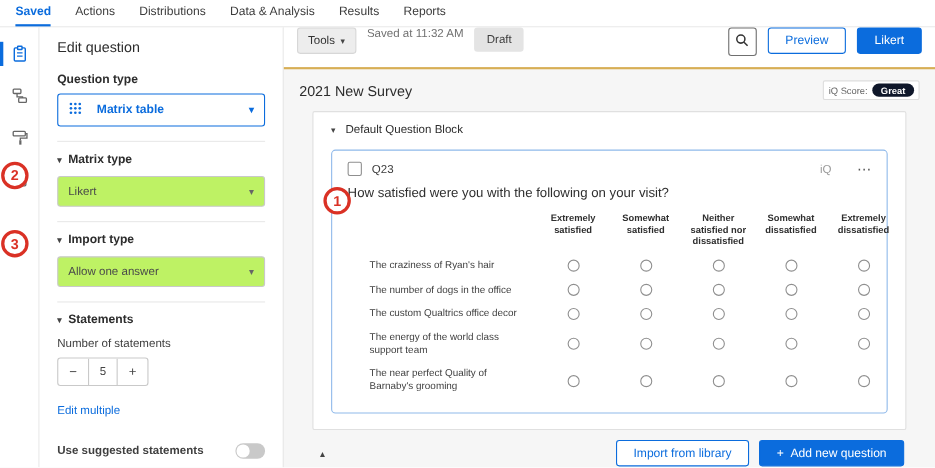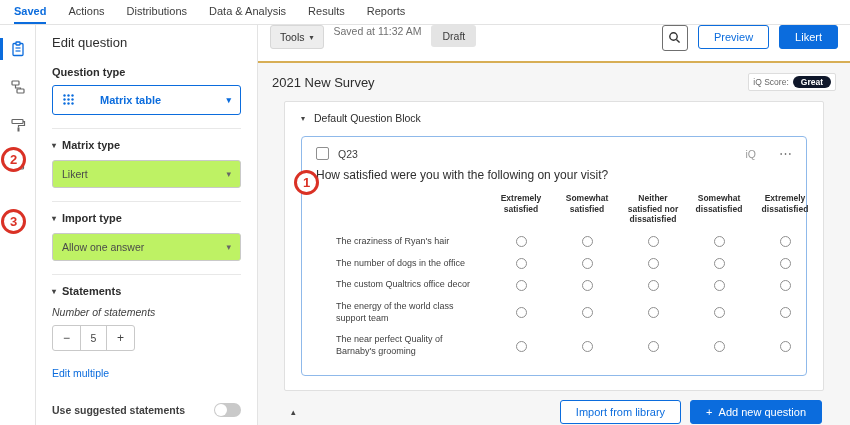--- a/index.html
+++ b/index.html
@@ -15,28 +15,28 @@
 
   
   .rail { width:36px; border-right:1px solid #e3e3e3; background:#fff; display:flex; flex-direction:column; align-items:center; padding-top:8px; gap:6px; }
   .rail-item { width:36px; height:32px; display:flex; align-items:center; justify-content:center; position:relative; cursor:pointer; }
   .rail-item.active::before { content:""; position:absolute; left:0; top:5px; bottom:5px; width:3px; background:#0b6cdd; }
 
   
   .sidebar { width:222px; border-right:1px solid #e3e3e3; background:#fff; padding:10px 16px; overflow:hidden; }
   .panel-title { font-size:13px; color:#2d2d2d; margin-bottom:16px; }
   .field-label { font-weight:bold; font-size:11px; color:#2d2d2d; margin-bottom:7px; }
-  .qtype-select { height:30px; border:1px solid #0b6cdd; border-radius:3px; display:flex; align-items:center; gap:25px; padding:0 9px; color:#0b6cdd; font-size:11px; font-weight:bold; cursor:pointer; background:#fff; }
+  .qtype-select { height:30px; border:1px solid #0b6cdd; border-radius:3px; display:flex; align-items:center; gap:13px; padding:0 9px; color:#0b6cdd; font-size:11px; font-weight:bold; cursor:pointer; background:#fff; }
   .qtype-select .chev { margin-left:auto; font-size:9px; }
   .divider { border-top:1px solid #e8e8e8; margin:13px 0 10px; }
   .section-head { display:flex; align-items:center; gap:6px; font-weight:bold; font-size:11px; color:#2d2d2d; cursor:pointer; }
   .caret { font-size:8px; color:#444; }
   .select { height:28px; border:1px solid #c9c9c9; border-radius:3px; display:flex; align-items:center; padding:0 9px; color:#4a4a4a; font-size:10.5px; margin-top:9px; background:#bef264; cursor:pointer; }
   .select .chev { margin-left:auto; color:#666; font-size:9px; }
-  .sub-label { font-size:10.5px; color:#3f3f3f; margin:9px 0 7px;font-style:italic; }
+  .sub-label { font-size:10.5px; color:#3f3f3f; margin:9px 0 7px; }
   .stepper { display:inline-flex; border:1px solid #c9c9c9; border-radius:3px; overflow:hidden; background:#fff; }
   .step-btn, .step-val { width:27px; height:24px; display:flex; align-items:center; justify-content:center; font-size:12px; color:#444; cursor:pointer; }
   .step-val { border-left:1px solid #c9c9c9; border-right:1px solid #c9c9c9; font-size:10.5px; cursor:default; }
   .link { color:#0b6cdd; font-size:10.5px; margin-top:16px; cursor:pointer; display:inline-block; }
   .toggle-row { display:flex; align-items:center; margin-top:24px;font-weight:bold; }
   .toggle-row span.lbl { font-size:10.5px; color:#3f3f3f; }
   .toggle { margin-left:auto; width:27px; height:14px; border-radius:7px; background:#c9c9c9; position:relative; cursor:pointer; }
   .toggle .knob { position:absolute; left:1px; top:1px; width:12px; height:12px; border-radius:50%; background:#fff; }
 
   

